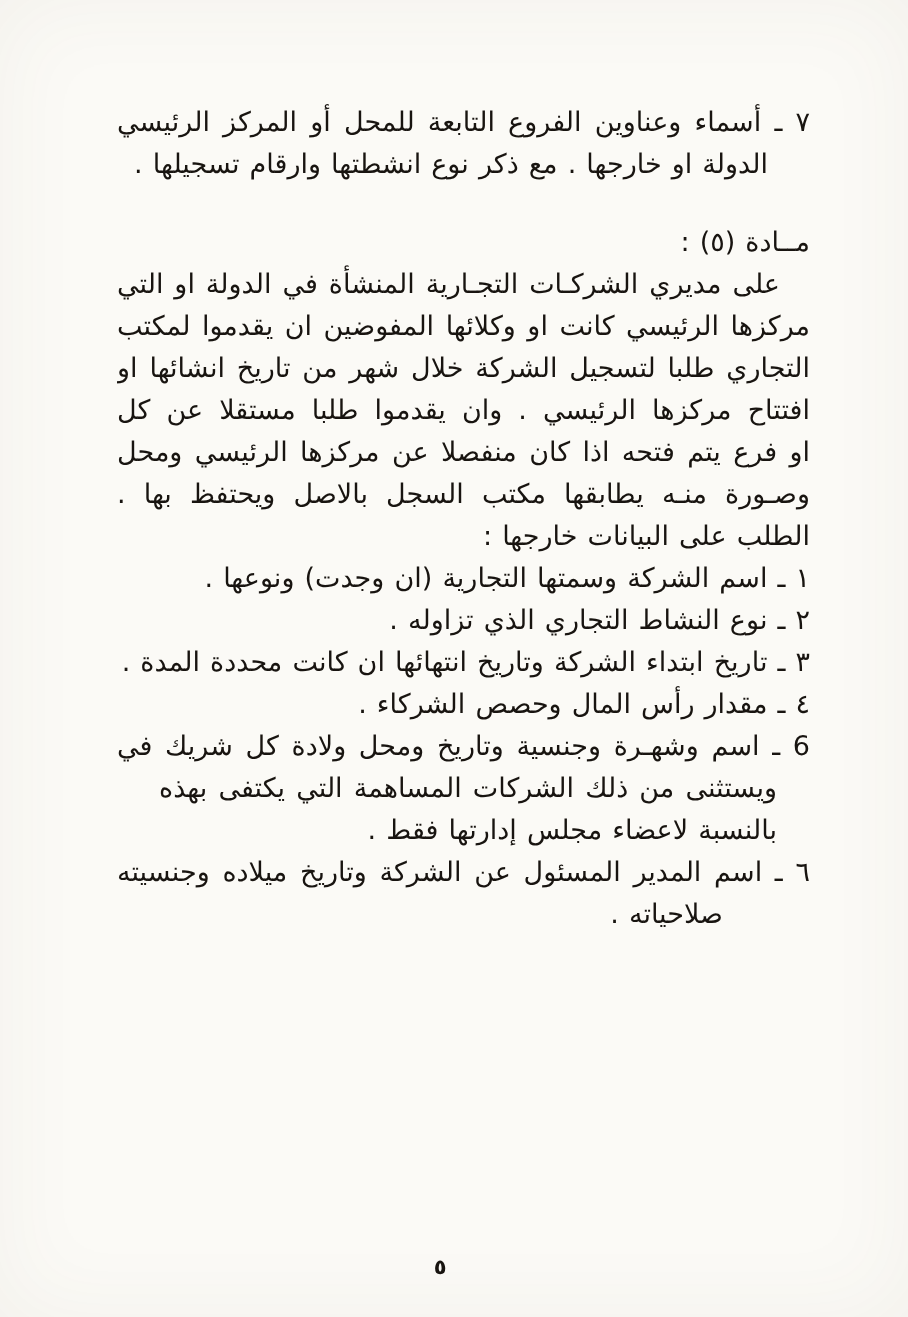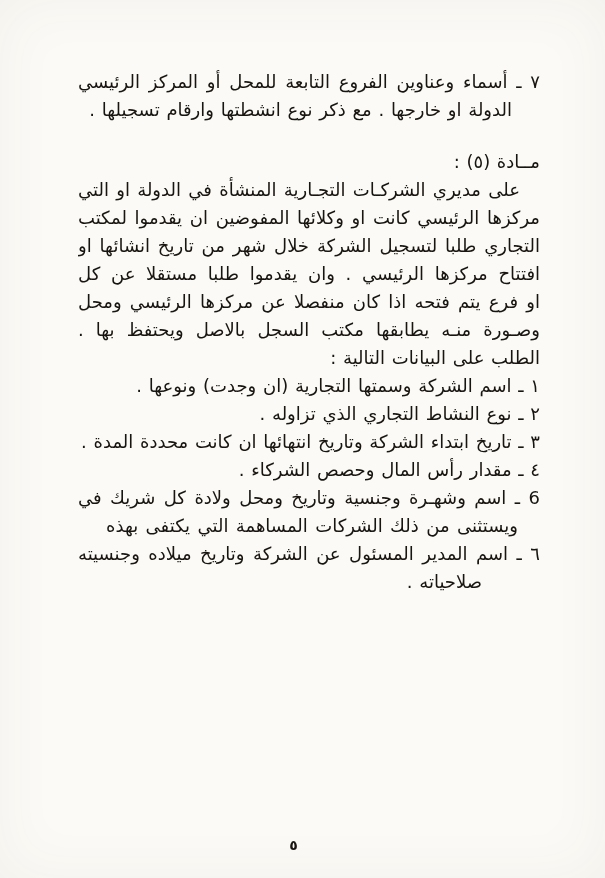--- a/index.html
+++ b/index.html
@@ -70,37 +70,38 @@
       <div class="block" style="margin-top: 24px;">
         <div class="line">مــادة (٥) :</div>
       </div>
       <div class="block">
         <div class="line justify" style="padding-right: 20px;">على مديري الشركـات التجـارية المنشأة في الدولة او التي يقع</div>
         <div class="line justify">مركزها الرئيسي كانت او وكلائها المفوضين ان يقدموا لمكتب السجل</div>
         <div class="line justify">التجاري طلبا لتسجيل الشركة خلال شهر من تاريخ انشائها او تاريخ</div>
         <div class="line justify">افتتاح مركزها الرئيسي . وان يقدموا طلبا مستقلا عن كل محل تجاري</div>
         <div class="line justify">او فرع يتم فتحه اذا كان منفصلا عن مركزها الرئيسي ومحل خلال</div>
         <div class="line justify">وصـورة منـه يطابقها مكتب السجل بالاصل ويحتفظ بها . ويشتمل</div>
-        <div class="line">الطلب على البيانات التالية :</div>
+        <div class="line">الطلب على البيانات خارجها :</div>
       </div>
       <div class="block">
         <div class="line">١ ـ اسم الشركة وسمتها التجارية (ان وجدت) ونوعها .</div>
       </div>
       <div class="block">
         <div class="line">٢ ـ نوع النشاط التجاري الذي تزاوله .</div>
       </div>
       <div class="block">
         <div class="line">٣ ـ تاريخ ابتداء الشركة وتاريخ انتهائها ان كانت محددة المدة .</div>
       </div>
       <div class="block">
         <div class="line">٤ ـ مقدار رأس المال وحصص الشركاء .</div>
       </div>
       <div class="block">
         <div class="line justify">6 ـ اسم وشهـرة وجنسية وتاريخ ومحل ولادة كل شريك في الشركة</div>
         <div class="line justify" style="padding-right: 22px; margin-left: 28px;">ويستثنى من ذلك الشركات المساهمة التي يكتفى بهذه المعلومات</div>
+        <div class="line" style="padding-right: 22px;">بالنسبة لاعضاء مجلس إدارتها فقط .</div>
       </div>
       <div class="block">
         <div class="line justify">٦ ـ اسم المدير المسئول عن الشركة وتاريخ ميلاده وجنسيته وحدود</div>
         <div class="line" style="padding-right: 58px;">صلاحياته .</div>
       </div>
     </div>
   <div class="page-number">
     <span>٥</span>
   </div>
 </div>

